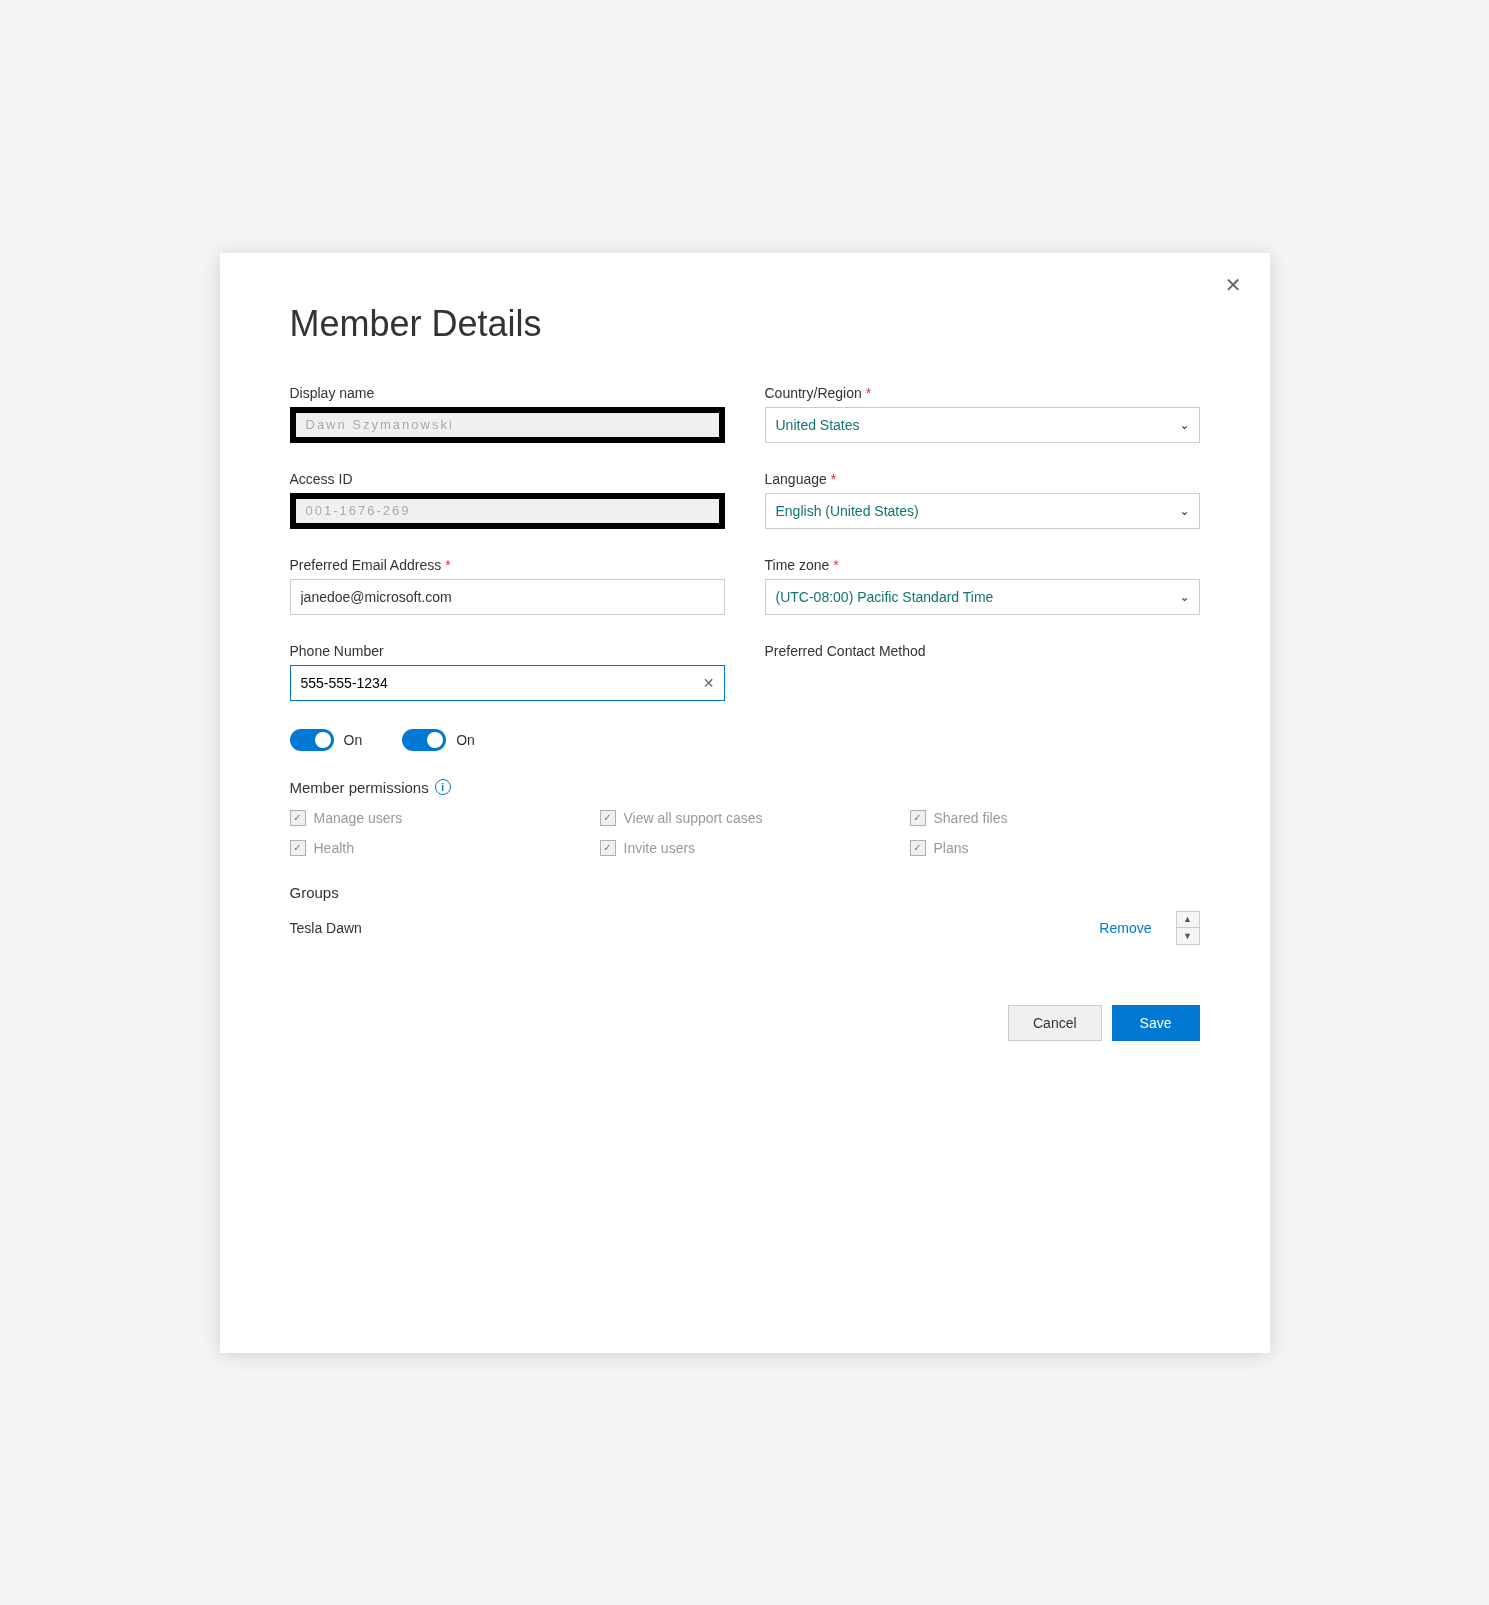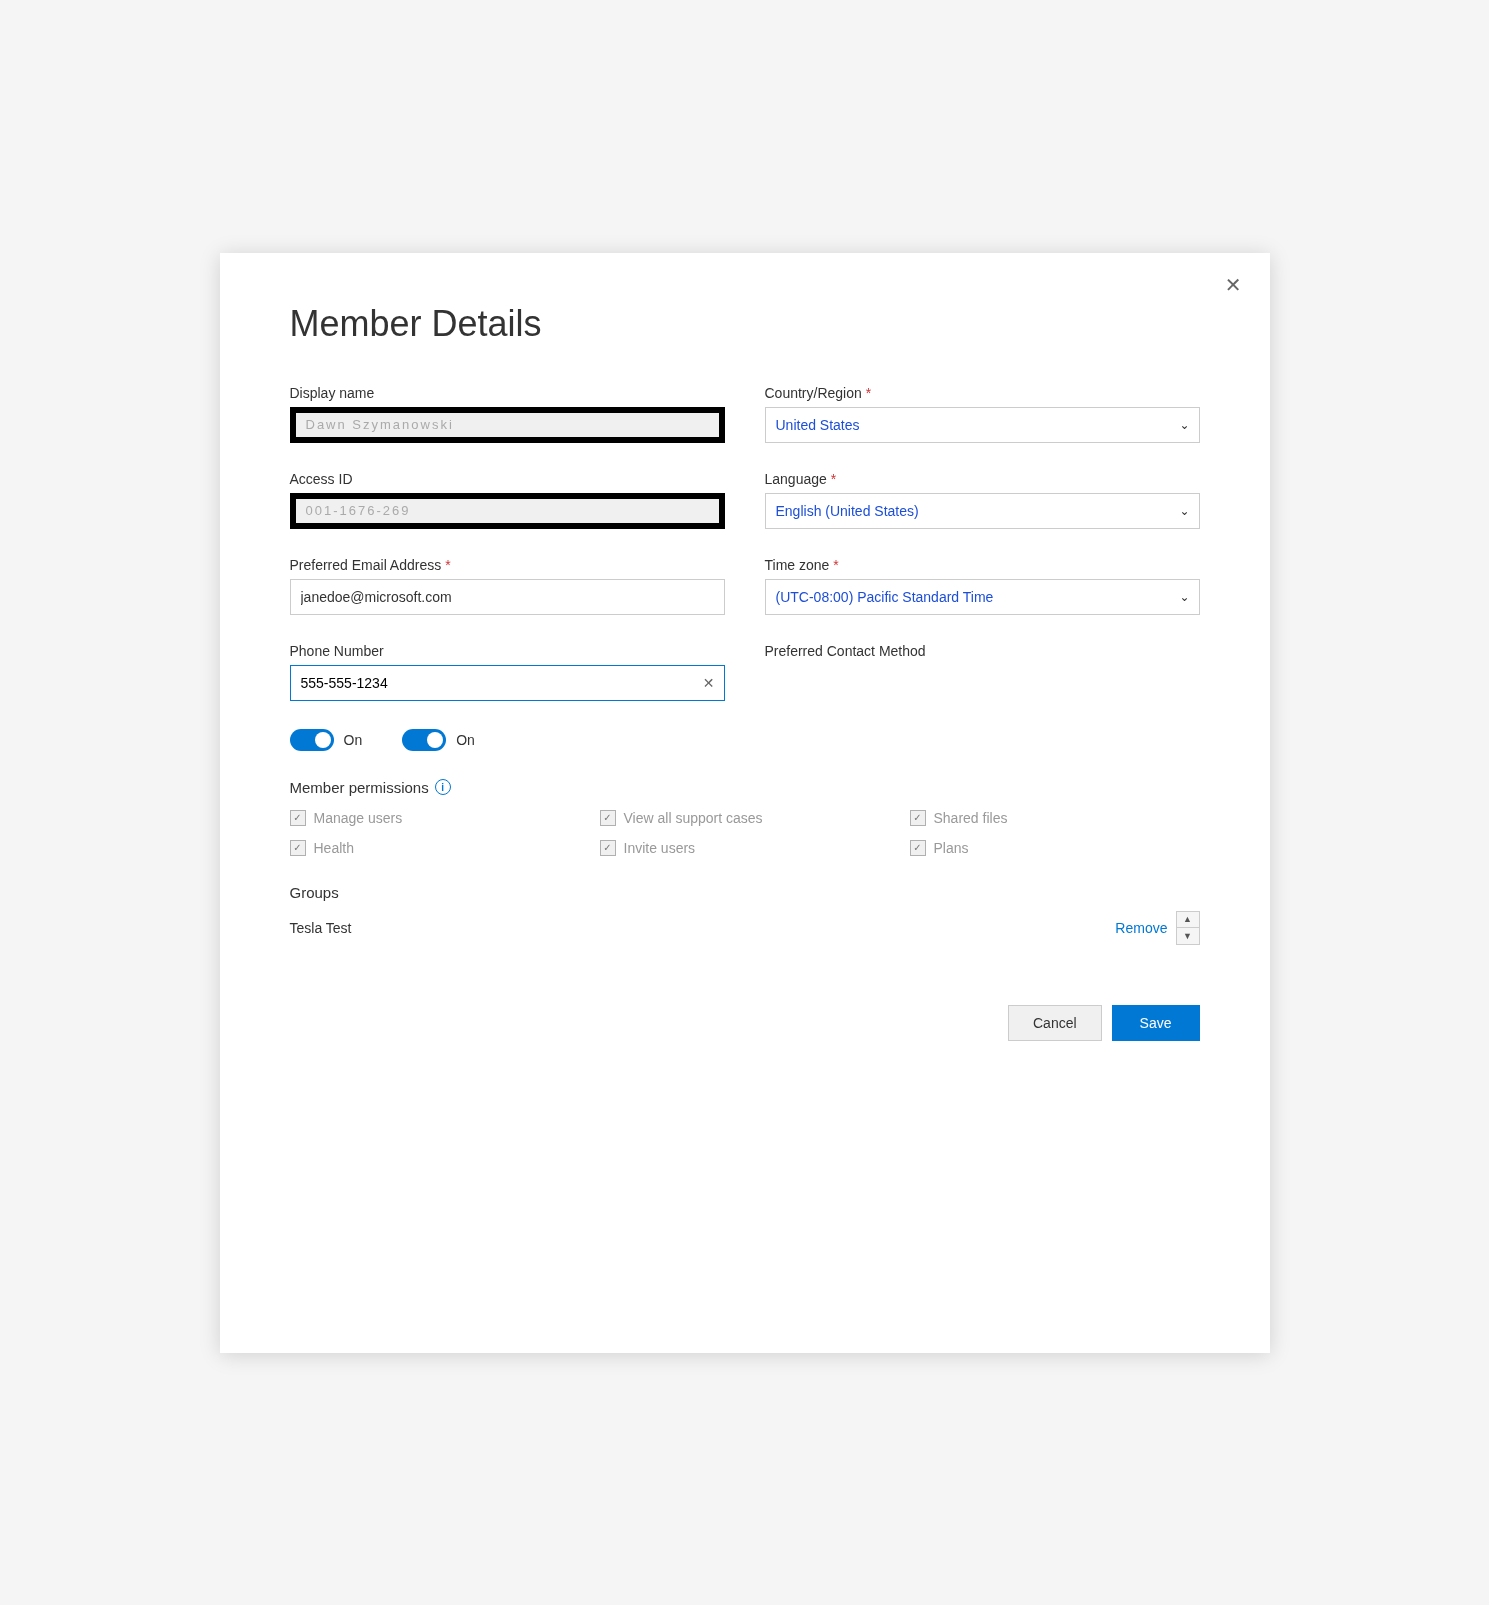--- a/index.html
+++ b/index.html
@@ -97,21 +97,21 @@
     }
     .select-wrapper {
       position: relative;
     }
     .select-wrapper select {
       width: 100%;
       height: 36px;
       padding: 0 36px 0 10px;
       border: 1px solid #ccc;
       font-size: 14px;
-      color: #1d4ed8;
+      color: #0f766e;
       appearance: none;
       background: #fff;
       cursor: pointer;
       outline: none;
     }
     .select-chevron {
       position: absolute;
       right: 10px;
       top: 50%;
       transform: translateY(-50%);
@@ -236,21 +236,21 @@
       align-items: center;
       justify-content: space-between;
     }
     .group-name {
       font-size: 14px;
       color: #333;
     }
     .group-actions {
       display: flex;
       align-items: center;
-      gap: 8px;
+      gap: 24px;
     }
     .remove-link {
       color: #0078d4;
       font-size: 14px;
       cursor: pointer;
       text-decoration: none;
     }
     .updown-btns {
       display: flex;
       flex-direction: column;
@@ -418,21 +418,21 @@
         <div class="permission-checkbox"></div>
         <span class="permission-label">Plans</span>
       </div>
 
     </div>
   </div>
 
   <div class="groups-section">
     <div class="groups-title">Groups</div>
     <div class="group-row">
-      <span class="group-name">Tesla Test</span>
+      <span class="group-name">Tesla Dawn</span>
       <div class="group-actions">
         <a class="remove-link">Remove</a>
         <div class="updown-btns">
           <button class="updown-btn">▲</button>
           <button class="updown-btn">▼</button>
         </div>
       </div>
     </div>
   </div>
 

